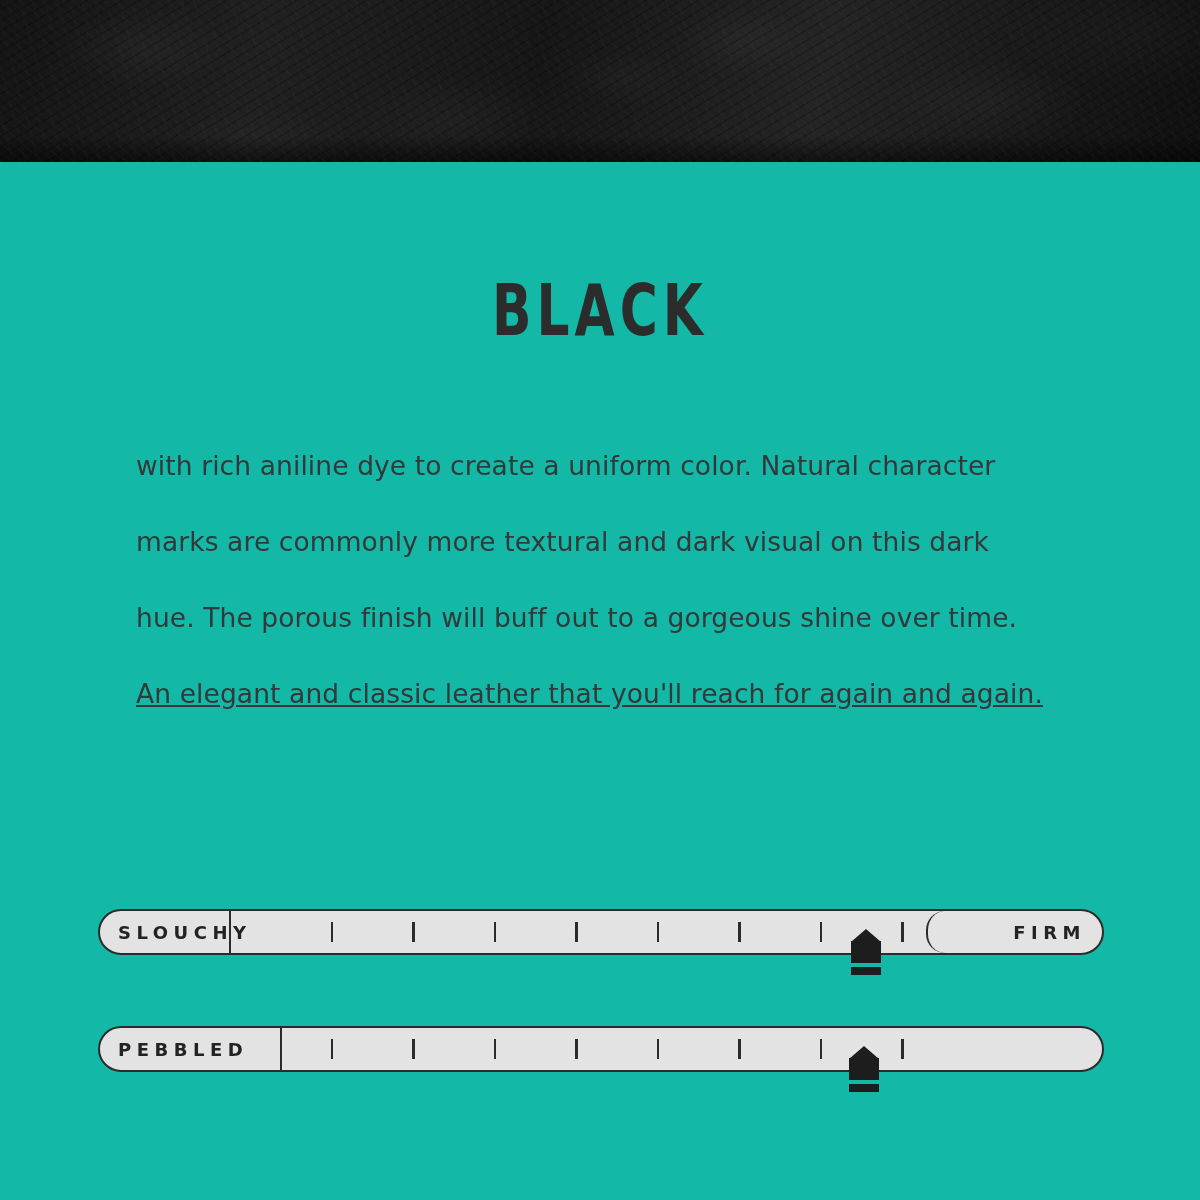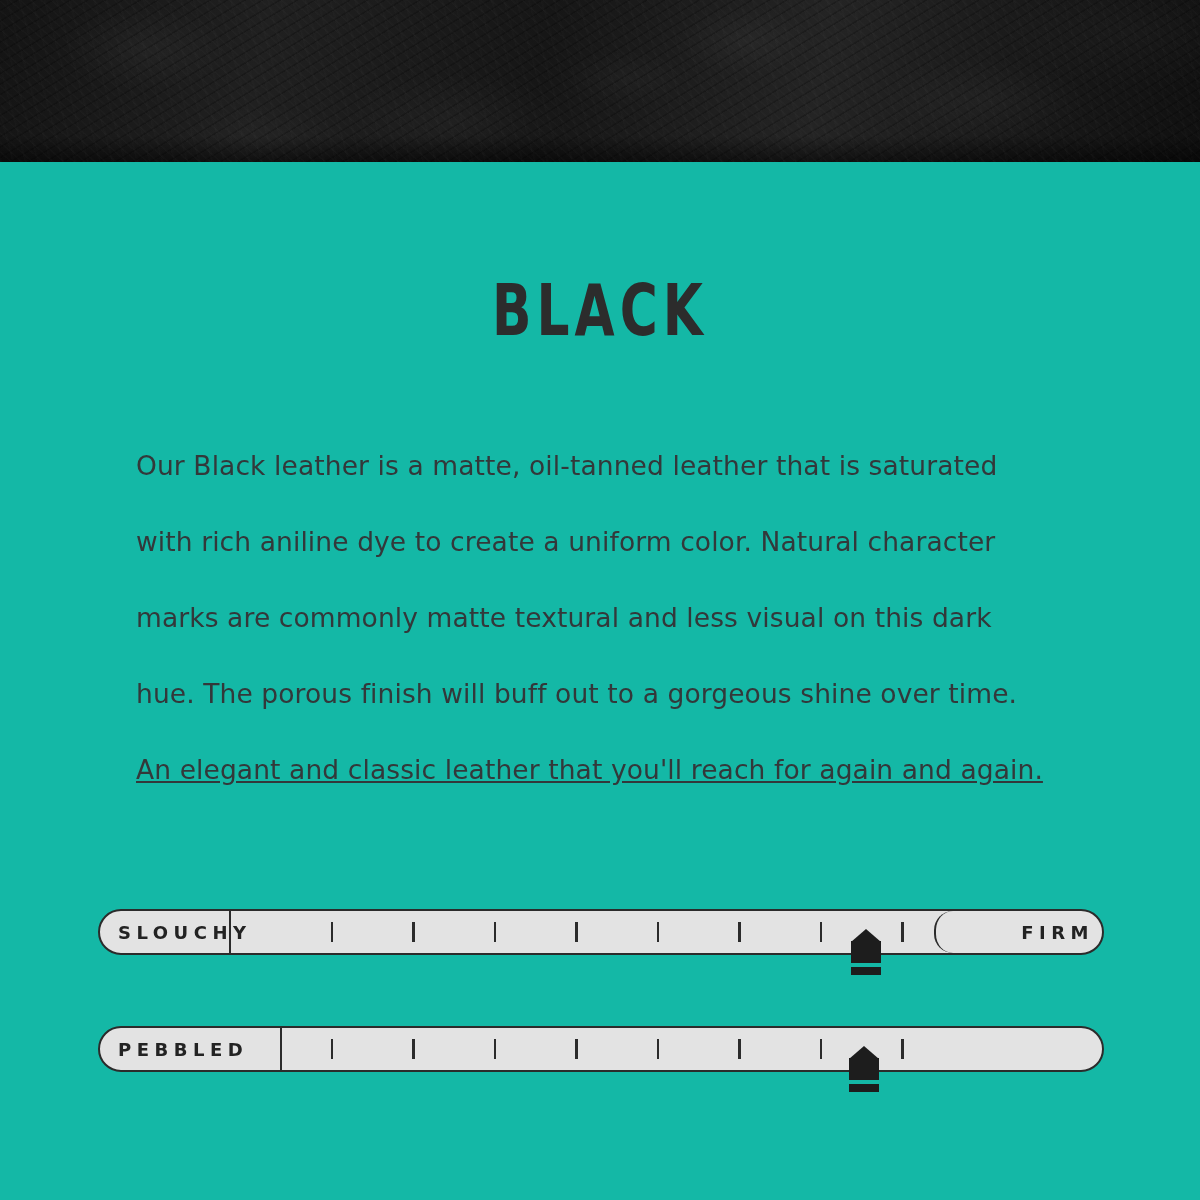--- a/index.html
+++ b/index.html
@@ -122,21 +122,21 @@
     letter-spacing: 5.5px;
     color: #232323;
   }
   .slider-label.left {
     left: 0;
     padding-left: 18px;
     border-right: 2.5px solid #2b2b2b;
     box-sizing: border-box;
   }
   .slider-label.right {
-    right: 8px;
+    right: 16px;
     padding-right: 0;
     border-left: 2.5px solid #2b2b2b;
     box-sizing: border-box;
     justify-content: flex-end;
     border-radius: 19px;
   }
   .lbl-slouchy { width: 131px; }
   .lbl-firm    { width: 160px; }
   .lbl-pebbled { width: 182px; }
   .lbl-smooth  { width: 160px; }
@@ -194,23 +194,22 @@
 </head>
 <body>
 
 <div class="page">
 
   <div class="leather-band"></div>
 
   <div class="title">BLACK</div>
 
   <div class="body-copy">
-    <p>Our Black leather is a matte, oil-tanned leather that is saturated</p>
     <p>with rich aniline dye to create a uniform color.  Natural character</p>
-    <p>marks are commonly matte textural and less visual on this dark</p>
+    <p>marks are commonly more textural and dark visual on this dark</p>
     <p>hue.  The porous finish will buff out to a gorgeous shine over time.</p>
     <p class="last">An elegant and classic leather that you'll reach for again and again.</p>
   </div>
 
   <div class="slider slider-1">
     <div class="slider-label left lbl-slouchy">SLOUCHY</div>
     <div class="ticks">
       <div class="tick" style="left:10%"></div>
       <div class="tick" style="left:22%"></div>
       <div class="tick" style="left:34%"></div>

